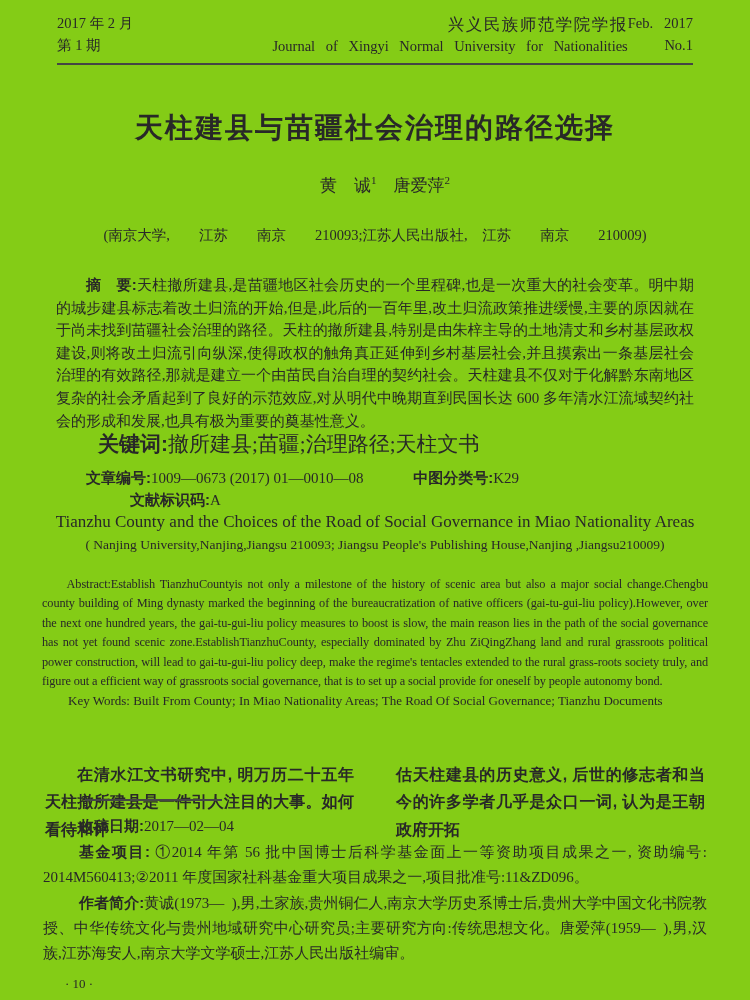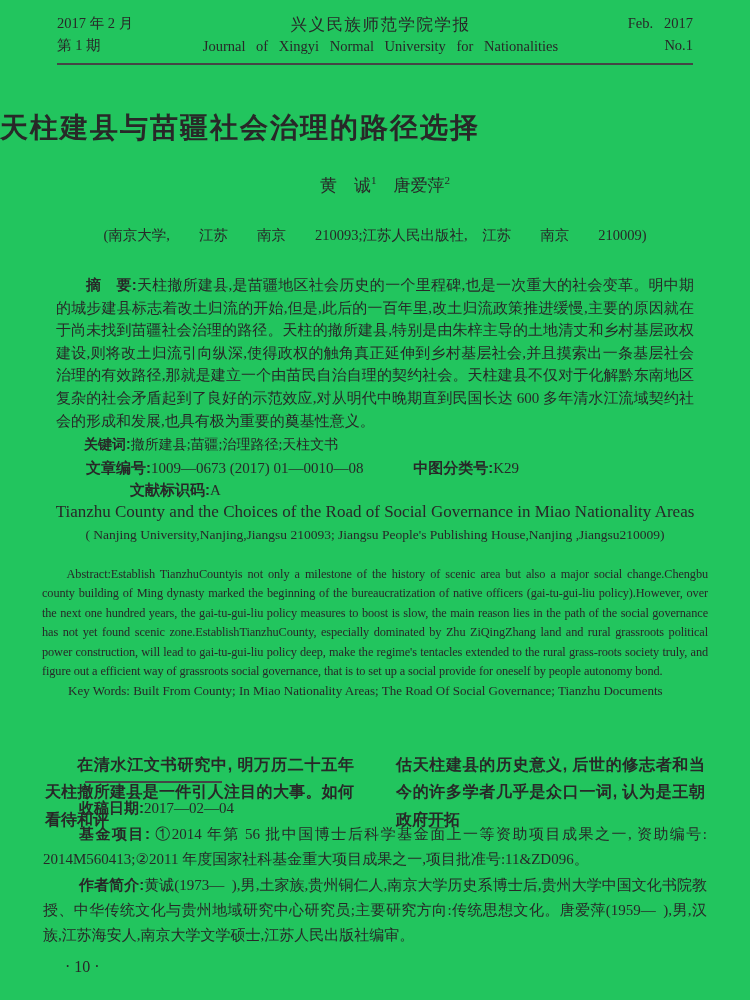--- a/index.html
+++ b/index.html
@@ -1,51 +1,51 @@
 <!DOCTYPE html>
 <html><head>
 <meta charset="utf-8">
 <style>
   html,body{margin:0;padding:0;background:#e8e8e6;}
   .page{
     position:relative;
     width:750px;height:1000px;
     margin:0 auto;
-    background:#22c55e;
+    background:#84cc16;
     color:#282828;
     font-family:"Liberation Serif","DejaVu Serif",serif;
     overflow:hidden;
   }
   
   .jheader{
     display:flex;justify-content:space-between;align-items:flex-start;
     margin:12px 57px 0 57px;
   }
   .jh-left{font-size:14.5px;line-height:22px;white-space:nowrap;}
-  .jh-center{text-align:center;flex:1;}
+  .jh-center{text-align:right;flex:1;}
   .jh-center .cn{font-size:16.5px;letter-spacing:1.5px;line-height:24px;font-family:"Liberation Sans","DejaVu Sans",sans-serif;}
   .jh-center .en{font-size:14.5px;line-height:21px;word-spacing:7px;}
   .jh-right{font-size:14.5px;line-height:22px;text-align:right;white-space:nowrap;}
   .header-rule{margin:6px 57px 0 57px;border:0;border-top:2.5px solid #454545;}
   
   .art-title{
-    margin-top:44px;
+    margin-top:44px;text-align:center;
     font-family:"Liberation Sans","DejaVu Sans",sans-serif;
     font-weight:bold;font-size:28px;letter-spacing:2px;
   }
   .art-authors{margin-top:27px;text-align:center;font-size:17px;padding-left:20px;}
   .art-authors sup{font-size:11px;}
   .art-affil{margin-top:29px;text-align:center;font-size:14.5px;}
   
   .abs-cn{
     margin:29px 56px 0 56px;
     font-size:15px;line-height:22.6px;text-align:justify;text-indent:2em;
   }
   .lbl{font-family:"Liberation Sans","DejaVu Sans",sans-serif;font-weight:bold;}
-  .kw-cn{margin:1px 56px 0 56px;font-size:14px;line-height:22.6px;text-indent:2em;}
+  .kw-cn{margin:1px 56px 11px 56px;font-size:21px;line-height:22.6px;text-indent:2em;}
   .info-row{margin:0 56px 0 56px;padding-left:30px;font-size:15px;line-height:22.6px;}
   .info-row .seg{margin-right:46px;white-space:nowrap;}
   .info-row .seg:last-child{margin-right:0;margin-left:44px;}
   
   .en-title{text-align:center;font-size:17px;}
   .en-authors{margin-top:6px;text-align:center;font-size:13px;}
   .en-authors sup{font-size:9px;}
   .en-affil{margin-top:5px;text-align:center;font-size:13.5px;}
   .abs-en{
     margin:22px 42px 0 42px;
@@ -59,21 +59,21 @@
     margin:50px 45px 0 45px;
     font-family:"Liberation Sans","DejaVu Sans",sans-serif;
     font-weight:bold;font-size:16px;line-height:27.5px;text-align:justify;
   }
   .body-cols .col{flex:1;}
   .body-cols .col.first{text-indent:2em;}
   
   .footnote{position:absolute;left:43px;right:43px;bottom:8px;}
   .fn-rule{width:137px;margin:0 0 12px 42px;border:0;border-top:2px solid #454545;}
   .fn-item{font-size:15px;line-height:25px;text-align:justify;text-indent:2.4em;margin:0;}
-  .page-num{margin:10px 0 16px 22px;font-size:16px;}
+  .page-num{margin:10px 0 0 22px;font-size:13px;}
 </style>
 </head>
 <body>
 
 <div class="page">
 
   <div class="jheader">
     <div class="jh-left">
       <div>2017 年 2 月</div>
       <div>第 1 期</div>

